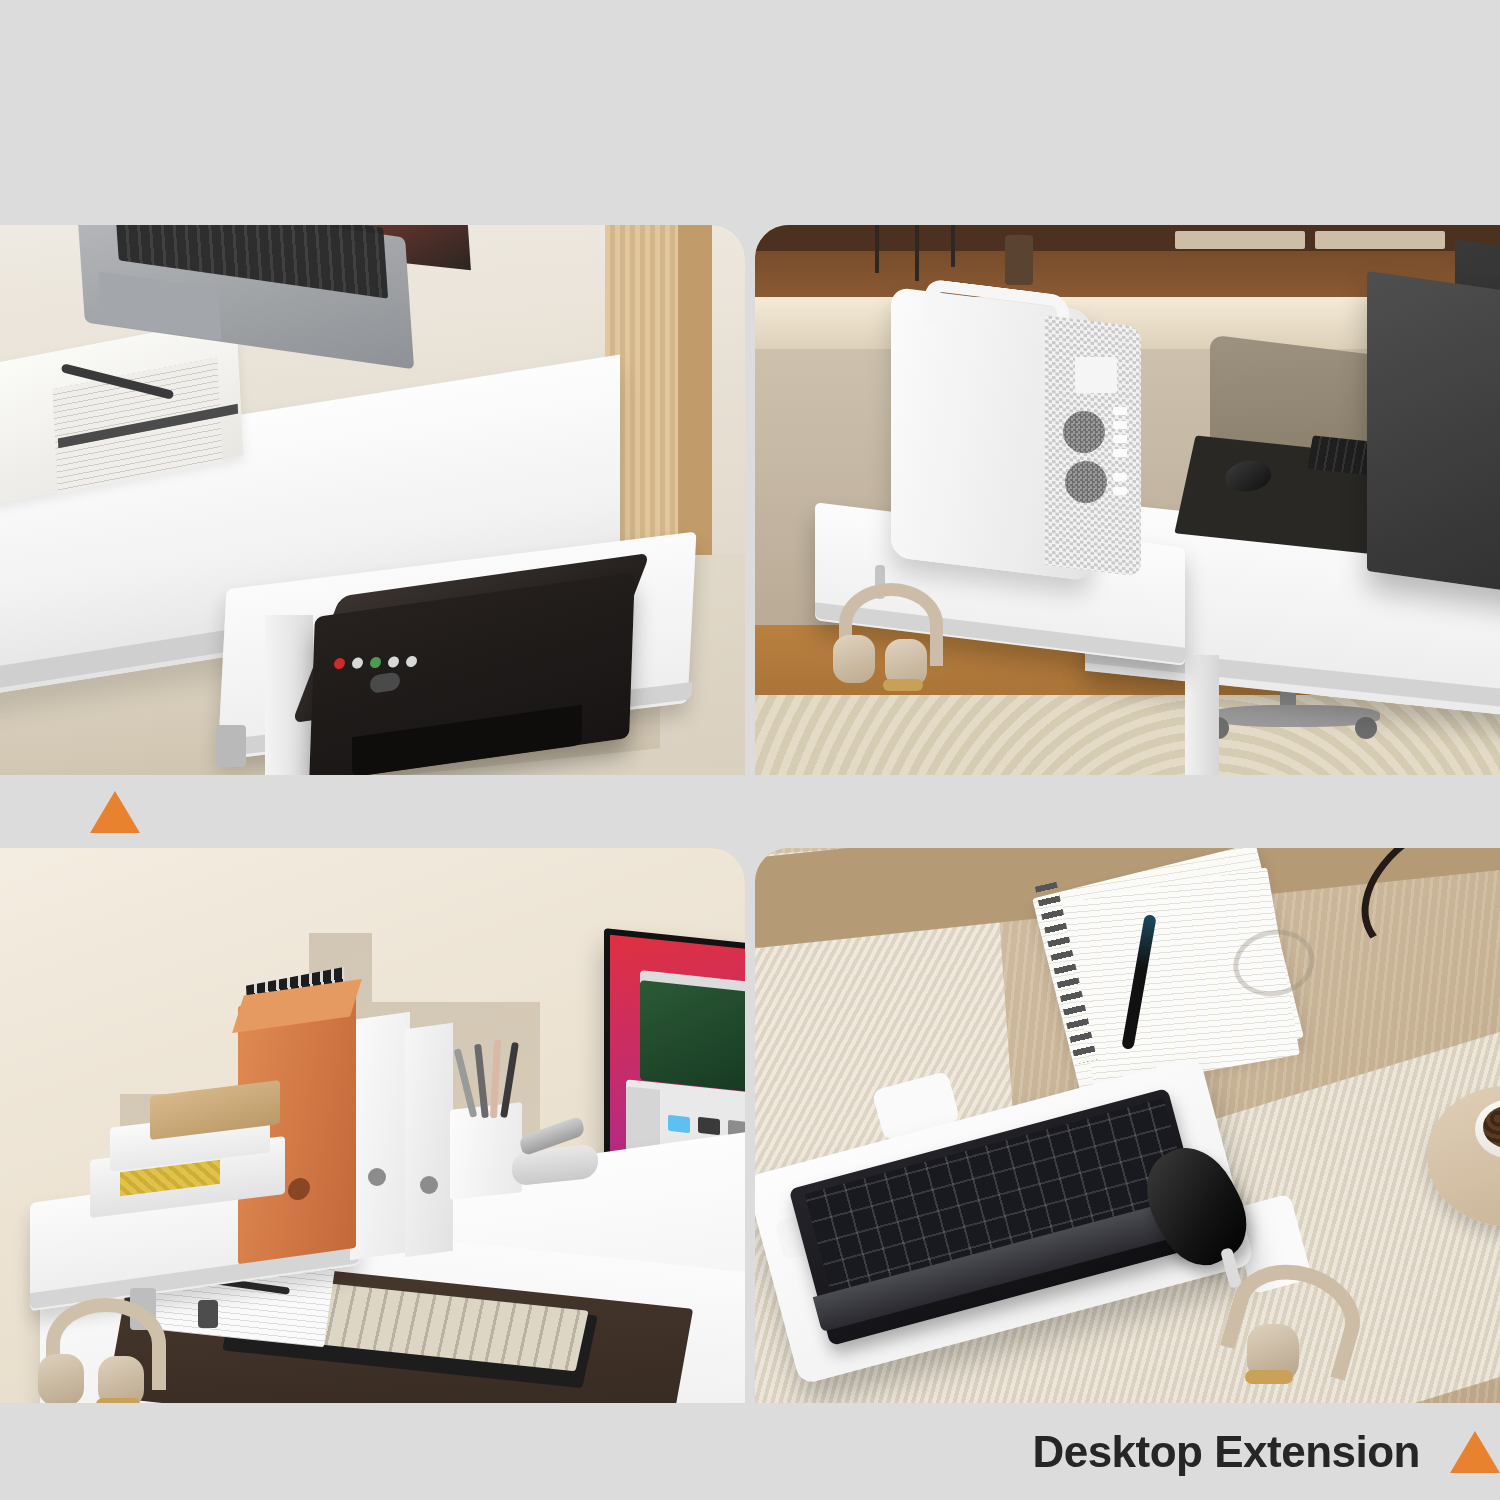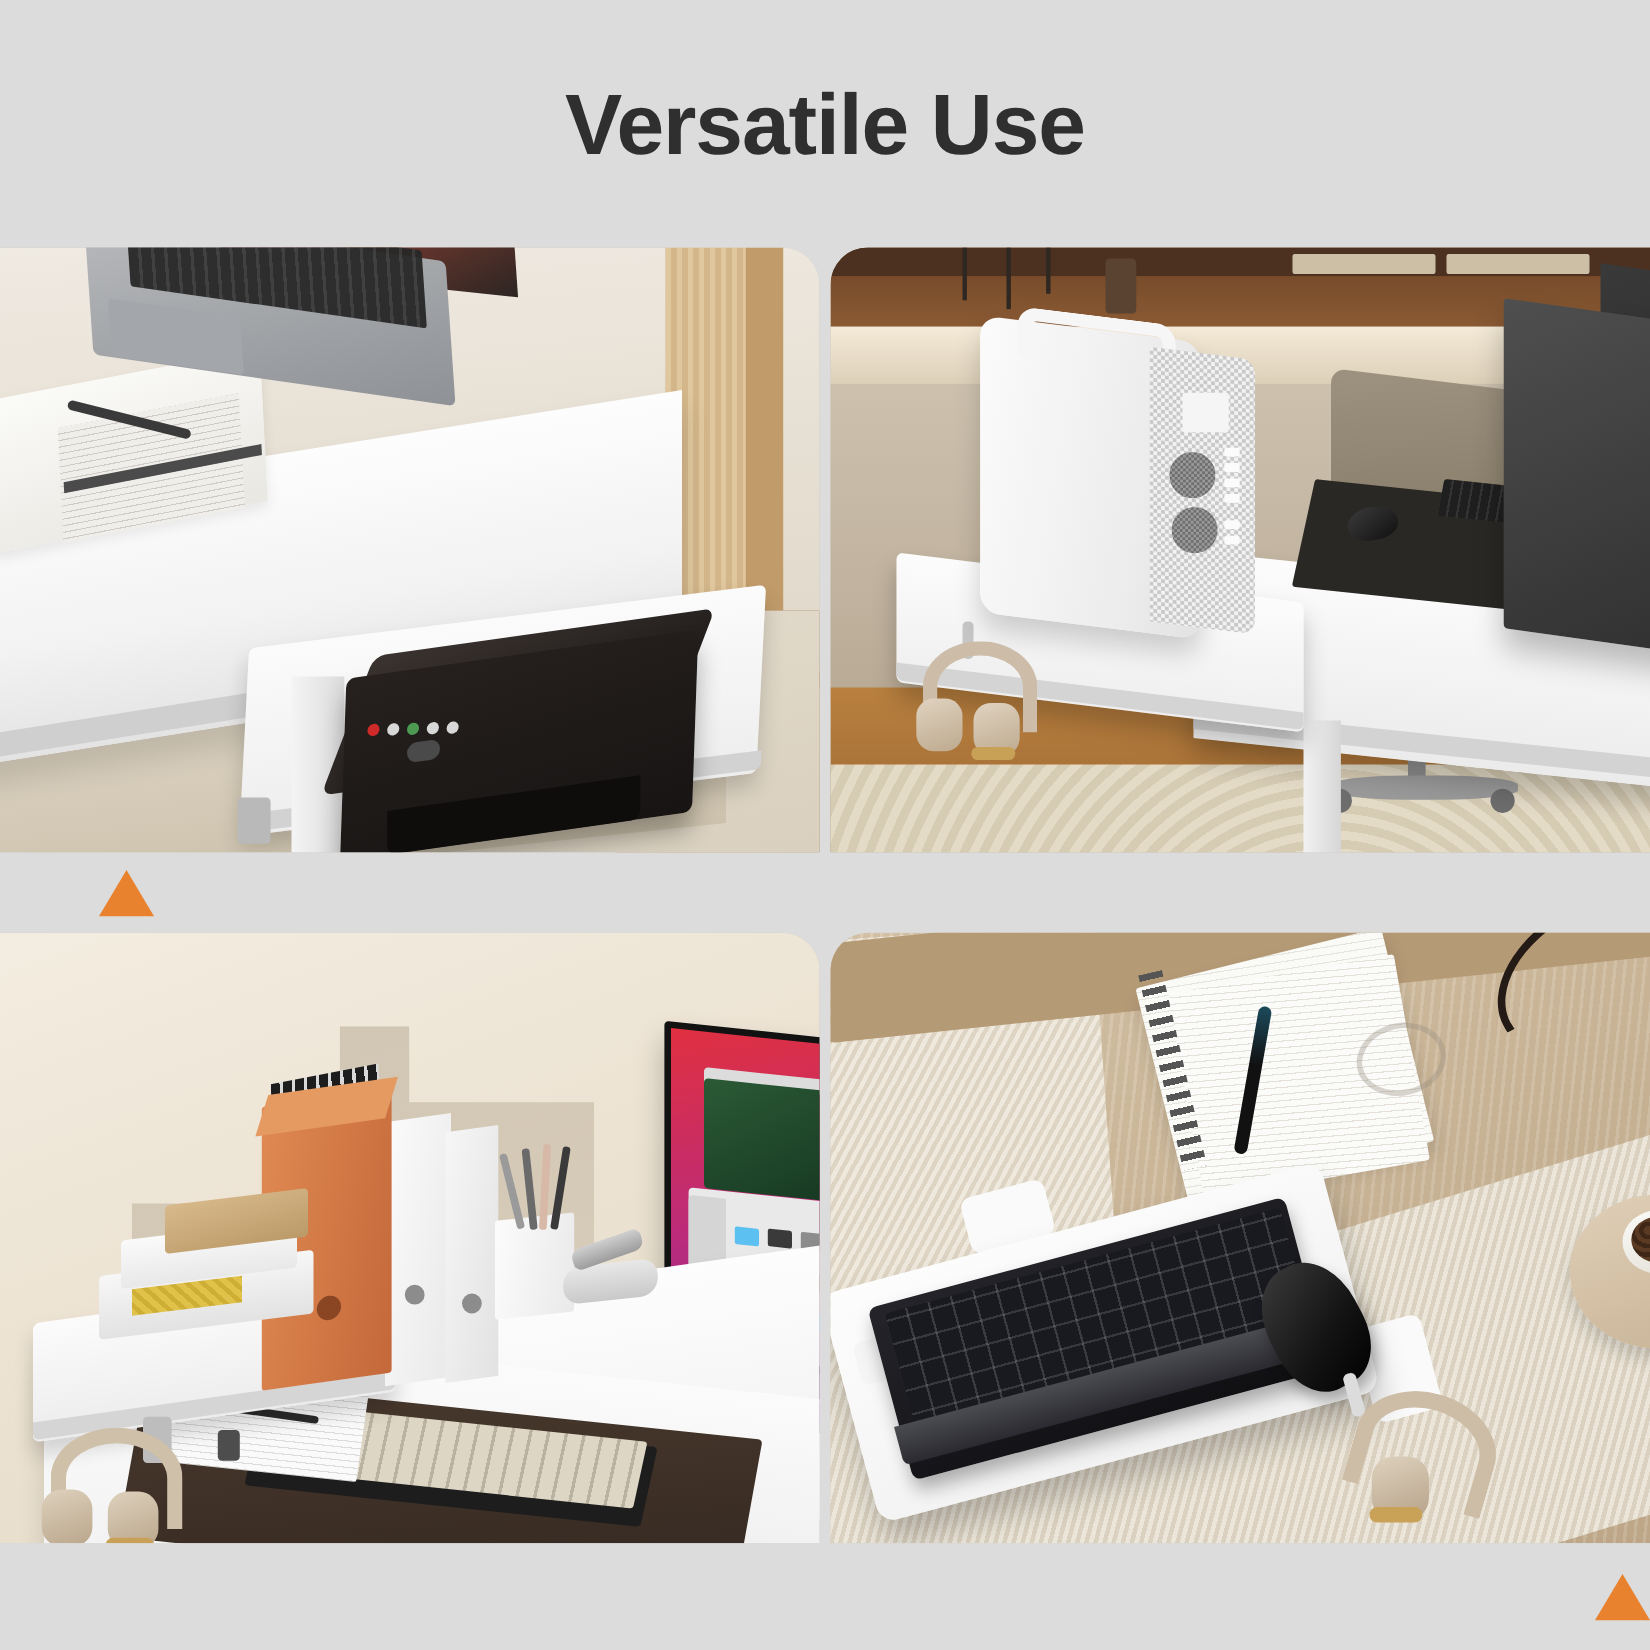--- a/index.html
+++ b/index.html
@@ -324,23 +324,20 @@
     background:linear-gradient(160deg,#ded2be,#b6a188);}
   .br-hp-gold{position:absolute;width:48px;height:14px;background:#c9a257;border-radius:7px;}
   .br-hook{position:absolute;left:470px;top:400px;width:12px;height:40px;
     background:#dcdcdc;border-radius:5px;transform:rotate(-15deg);}
 </style>
 </head>
 <body>
 
 <div class="page">
 
-  <div class="header">
-    <div class="header-title">Versatile Use</div>
-  </div>
 
   <div class="panel panel-tl">
     <div class="tl-wall"></div>
     <div class="tl-woodwall"></div>
     <div class="tl-woodwall2"></div>
     <div class="tl-skirt"></div>
     <div class="tl-floorwood"></div>
     <div class="tl-carpet"></div>
     <div class="tl-rug"></div>
 
@@ -537,16 +534,17 @@
 
     <div class="br-hook"></div>
     <div class="br-hp">
       <div class="br-hp-band"></div>
       <div class="br-hp-cup" style="left:22px;top:58px;"></div>
       <div class="br-hp-gold" style="left:20px;top:104px;"></div>
     </div>
   </div>
 
   <div class="band band-bot">
+    <div class="band-label">Desktop Extension</div>
     <div class="tri"></div>
   </div>
 
 </div>
 
 </body></html>

